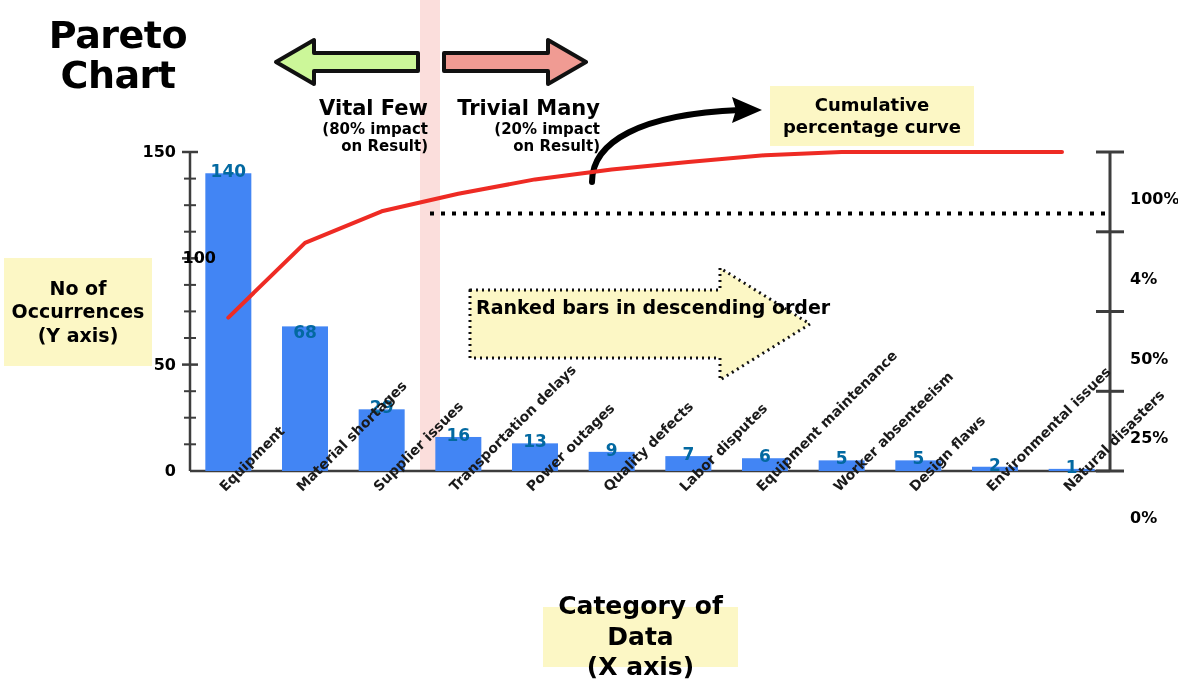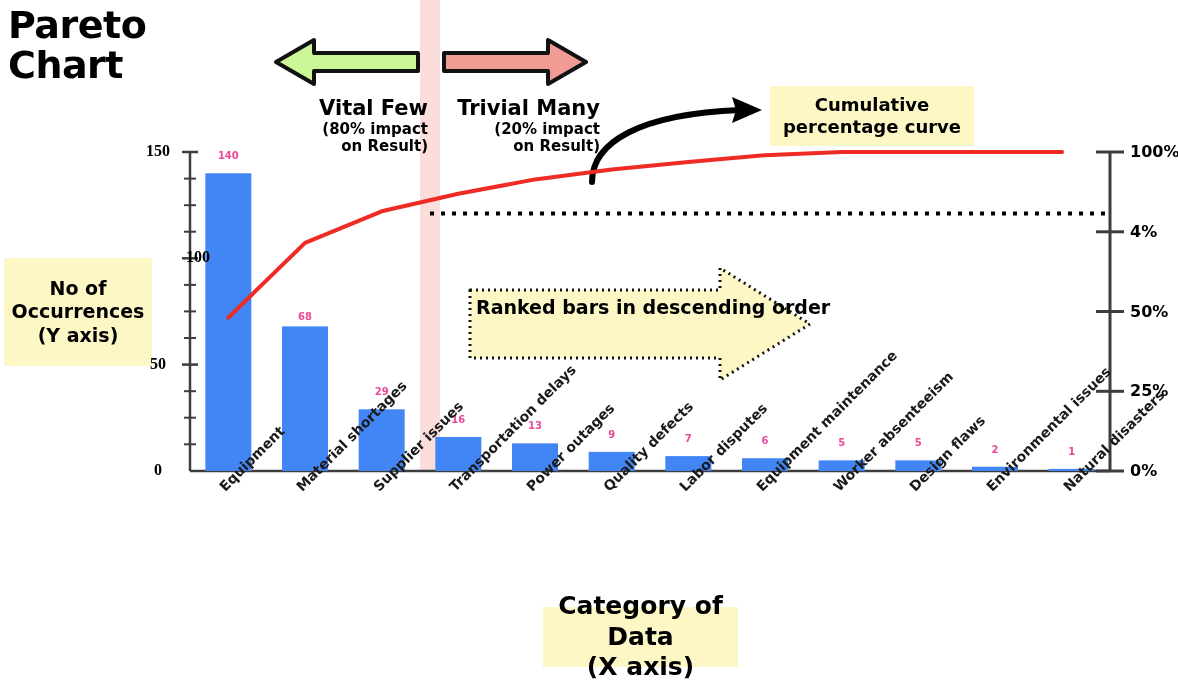--- a/index.html
+++ b/index.html
@@ -15,29 +15,30 @@
     width: 1178px;
     height: 683px;
     background: #ffffff;
     overflow: hidden;
   }
   .abs { position: absolute; }
 
   
   #chart-title {
     left: 8px;
-    top: 6px;
+    top: 16px;
     width: 220px;
     font-family: "DejaVu Sans", sans-serif;
     font-weight: 700;
     font-size: 38px;
     line-height: 1.05;
     letter-spacing: -0.5px;
     color: #000000;
     white-space: pre-line;
+    text-align: center;
   }
 
   
   .callout {
     background: #FCF7C5;
     color: #000000;
     font-weight: 700;
     text-align: center;
     display: flex;
     align-items: center;
@@ -83,31 +84,32 @@
   }
 
   
   .axis-tick-label {
     position: absolute;
     font-size: 16px;
     font-weight: 700;
     color: #000000;
     white-space: nowrap;
   }
-  .ytick-left { text-align: center; font-family: Liberation Serif, serif; }
-  .ytick-right { text-align: center; }
+  .ytick-left { text-align: right; }
+  .ytick-right { text-align: center; margin-top: 47px; }
 
   
   .bar-value {
     position: absolute;
-    font-size: 10px;
-    font-weight: 700;
-    color: #ec4899;
-    text-align: center;
-    white-space: nowrap;
+    font-size: 17px;
+    font-weight: 700;
+    color: #0369a1;
+    text-align: center;
+    white-space: nowrap;
+    margin-top: 11px;
   }
 
   
   .cat-label {
     position: absolute;
     font-size: 14px;
     font-weight: 700;
     color: #1a1a1a;
     white-space: nowrap;
     transform-origin: left top;

